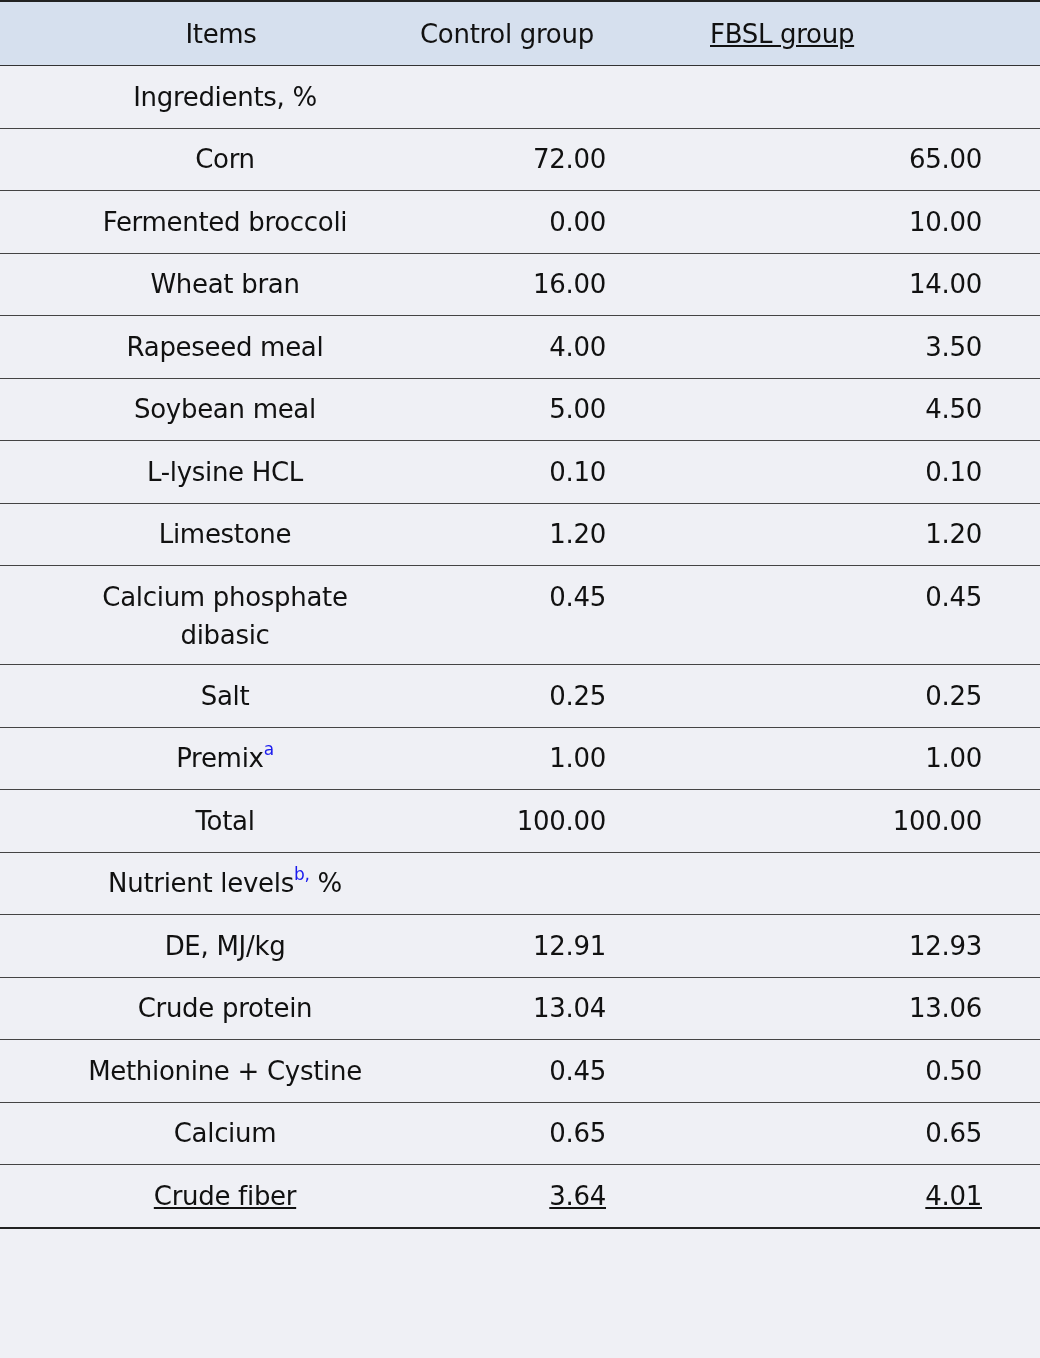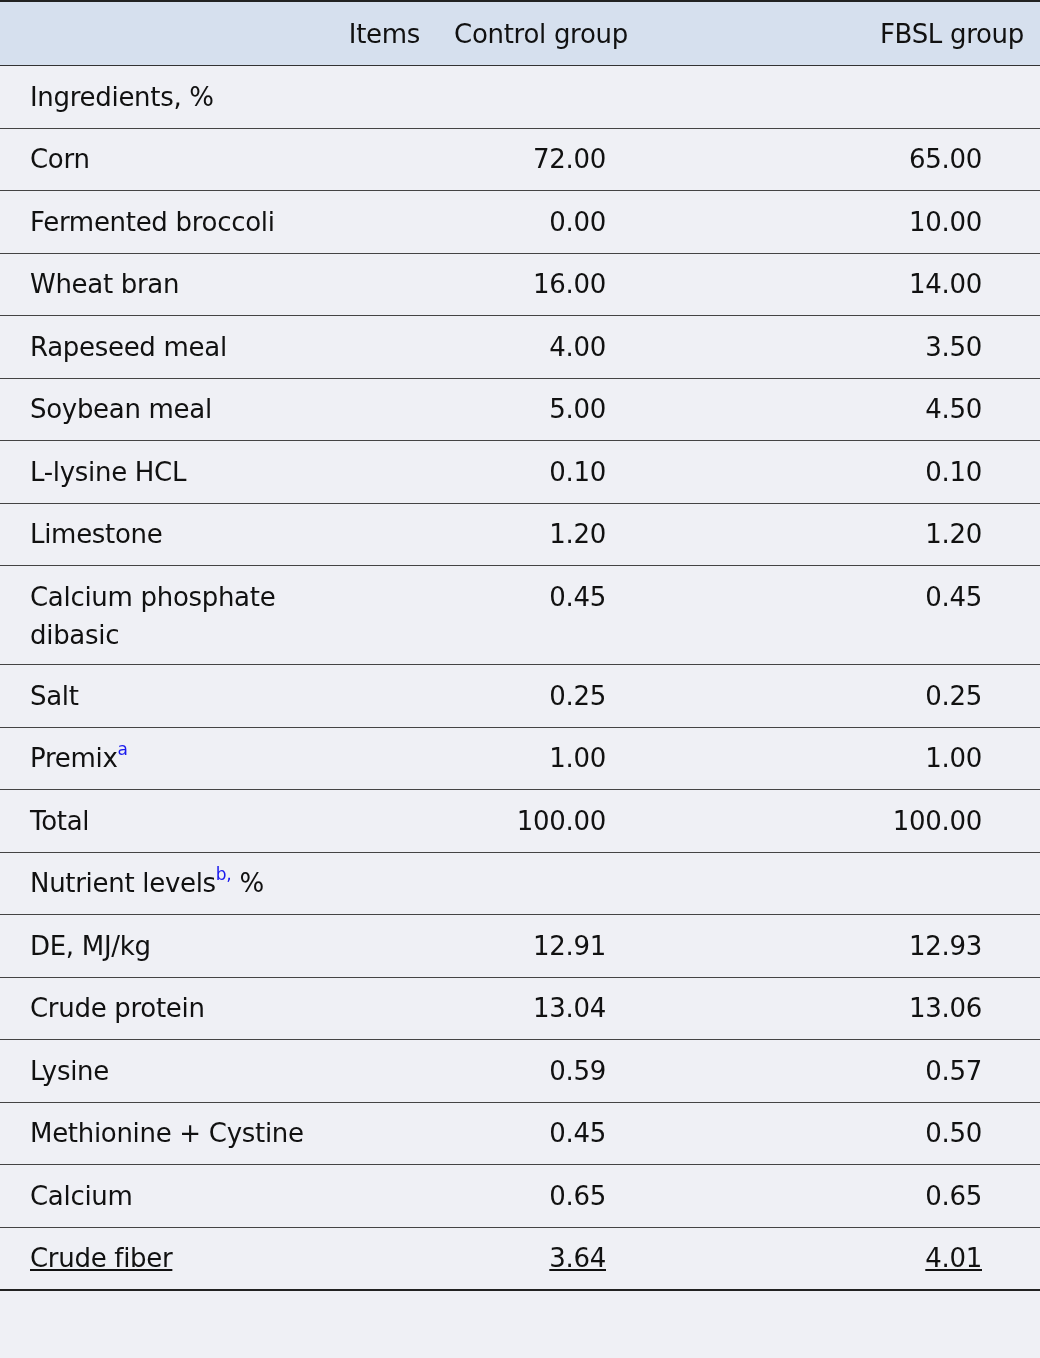--- a/index.html
+++ b/index.html
@@ -28,44 +28,44 @@
       background: #d6e0ee;
       border-top: 2px solid #222;
       border-bottom: 1.5px solid #333;
     }
     thead th {
       font-weight: normal;
       height: 63px;
       padding: 0;
       vertical-align: middle;
     }
-    th.h-items { text-align: right; padding-left: 22px; }
-    th.h-control { text-align: center; padding-right: 48px; }
-    th.h-fbsl { text-align: right; padding-right: 16px; }
+    th.h-items { text-align: center; padding-left: 22px; }
+    th.h-control { text-align: left; padding-right: 48px; }
+    th.h-fbsl { text-align: left; padding-right: 6px; text-decoration: underline; }
     tbody tr {
       background: #eff0f5;
       border-bottom: 1.5px solid #444;
     }
     tbody tr:last-child {
       border-bottom: 2.5px solid #222;
       text-decoration: underline;
     }
     tbody td {
       height: 61.5px;
       padding: 0;
       vertical-align: middle;
       line-height: 38px;
     }
     tbody tr.tall td {
       height: 99px;
       vertical-align: top;
       padding-top: 12px;
       box-sizing: border-box;
     }
-    td.label { padding-left: 30px; text-align: left; }
+    td.label { padding-left: 30px; text-align: center; }
     td.v1 { text-align: right; padding-right: 104px; }
     td.v2 { text-align: right; padding-right: 58px; margin-top: 36px; }
     sup {
       color: #1a1aee;
       font-size: 17px;
       line-height: 0;
       vertical-align: 12px;
       cursor: pointer;
     }
   </style>
@@ -158,25 +158,20 @@
       <td class="label">DE, MJ/kg</td>
       <td class="v1">12.91</td>
       <td class="v2">12.93</td>
     </tr>
     <tr>
       <td class="label">Crude protein</td>
       <td class="v1">13.04</td>
       <td class="v2">13.06</td>
     </tr>
     <tr>
-      <td class="label">Lysine</td>
-      <td class="v1">0.59</td>
-      <td class="v2">0.57</td>
-    </tr>
-    <tr>
       <td class="label">Methionine + Cystine</td>
       <td class="v1">0.45</td>
       <td class="v2">0.50</td>
     </tr>
     <tr>
       <td class="label">Calcium</td>
       <td class="v1">0.65</td>
       <td class="v2">0.65</td>
     </tr>
     <tr>

